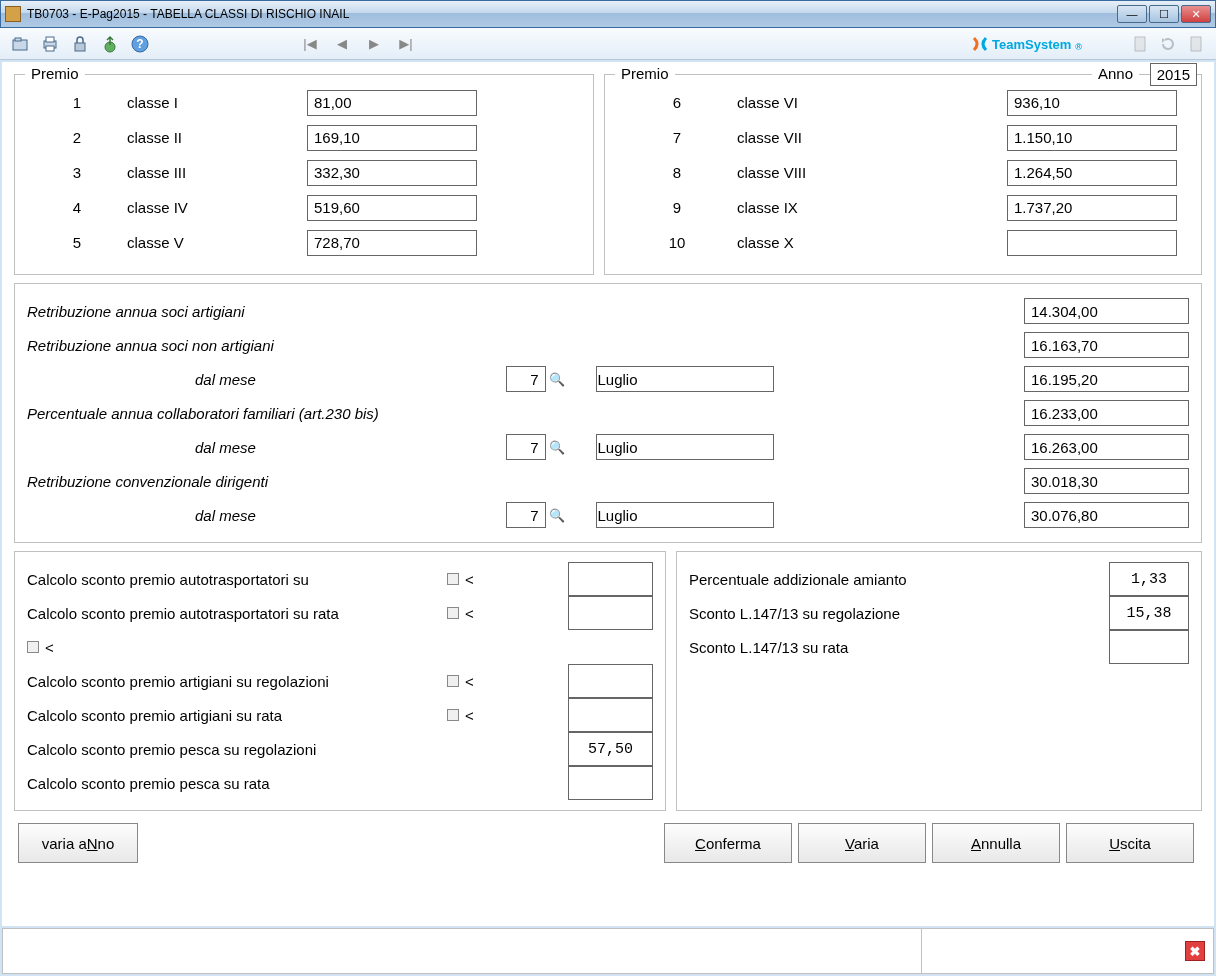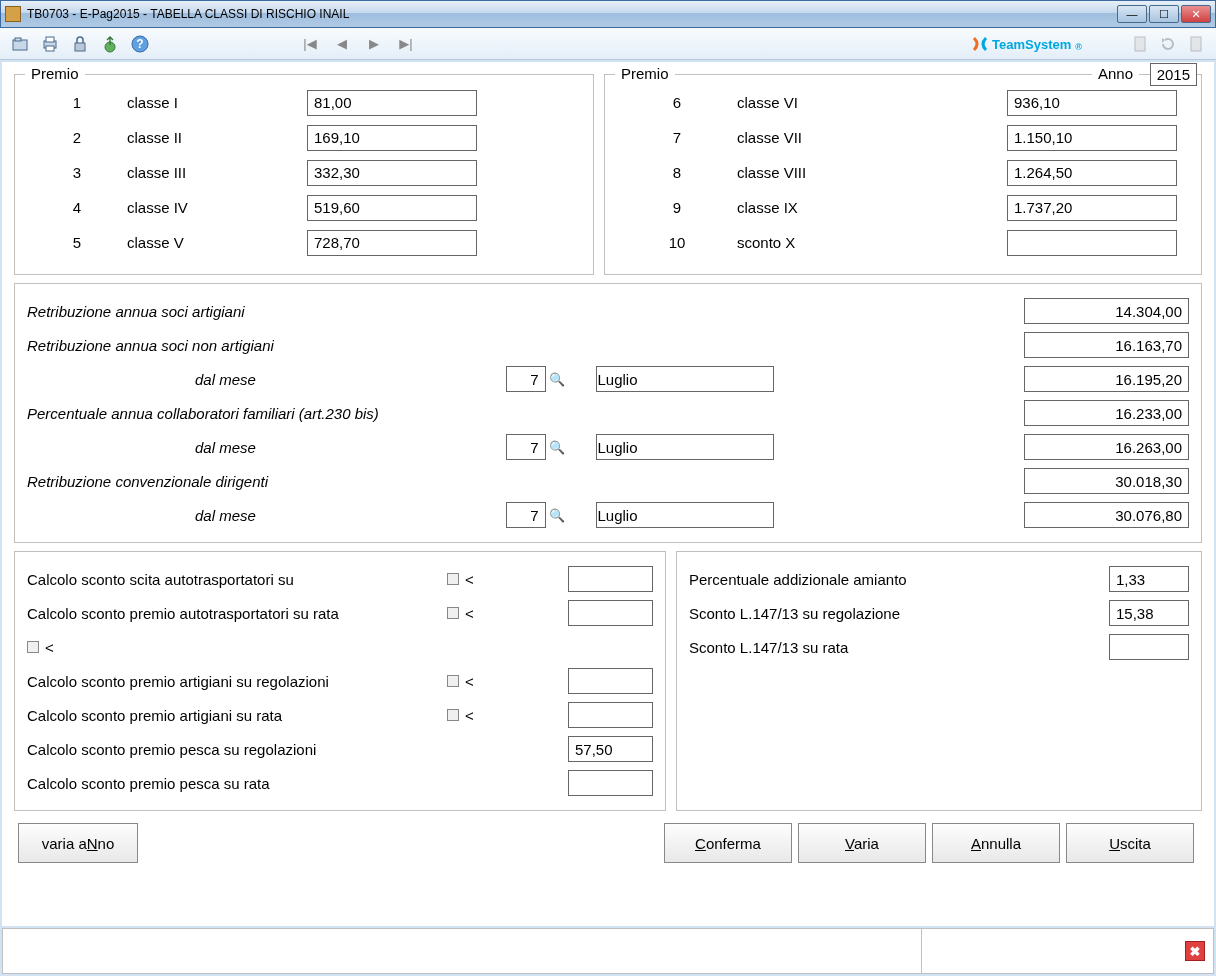--- a/index.html
+++ b/index.html
@@ -35,34 +35,34 @@
 .class-num { width: 100px; text-align: center; font-size: 15px; }
 .class-label { width: 180px; font-size: 15px; }
 .class-val { width: 170px; border: 1px solid #666; height: 26px; padding: 2px 6px; text-align: left; font-size: 15px; background: #fff; }
 .premio-right .class-num { width: 120px; }
 .premio-right .class-label { width: 270px; }
 
 .retrib-box { border: 1px solid #c0c0c0; padding: 10px 12px; }
 .retrib-row { display: flex; align-items: center; height: 34px; }
 .retrib-label { font-size: 15px; flex: 1; font-style: italic; }
 .retrib-label.indent { padding-left: 168px; }
-.retrib-val { width: 165px; border: 1px solid #666; height: 26px; padding: 2px 6px; text-align: right; font-size: 15px; background: #fff; }
+.retrib-val { width: 165px; border: 1px solid #666; height: 26px; padding: 2px 6px; text-align: left; font-size: 15px; background: #fff; }
 .month-num { width: 40px; border: 1px solid #666; height: 26px; text-align: right; padding: 2px 6px; font-size: 15px; margin-left: 60px; }
 .month-name { width: 178px; border: 1px solid #666; height: 26px; padding: 2px 1px; font-size: 15px; background: #fff; margin-left: 30px; }
 .lookup-icon { width: 16px; height: 16px; margin-left: 4px; color: #888; display: inline-flex; align-items: center; justify-content: center; }
 
 .bottom-row { display: flex; gap: 10px; }
 .sconti-left { width: 652px; border: 1px solid #c0c0c0; padding: 10px 12px; }
 .sconti-right { flex: 1; border: 1px solid #c0c0c0; padding: 10px 12px; }
 .sconto-row { display: flex; align-items: center; height: 34px; }
 .sconto-label { font-size: 15px; width: 420px; overflow: hidden; }
 .sconto-check { width: 60px; display: flex; align-items: center; gap: 6px; }
 .sconto-check .cb { width: 12px; height: 12px; border: 1px solid #888; background: #f0f0f0; }
 .sconto-check .lt { font-size: 15px; }
-.sconto-val { width: 85px; border: 1px solid #666; height: 26px; padding: 2px 6px; text-align: left; font-size: 15px; background: #fff; margin-left: auto; }
+.sconto-val { width: 85px; border: 1px solid #666; height: 34px; padding: 2px 6px; text-align: center; font-size: 15px; background: #fff; margin-left: auto; font-family: Liberation Mono, monospace; }
 .sconti-right .sconto-label { width: 360px; }
 .sconti-right .sconto-val { width: 80px; }
 
 .button-row { display: flex; align-items: center; gap: 6px; padding: 4px 8px 0 4px; }
 .button-row .spacer { flex: 1; }
 .btn { height: 40px; padding: 0 18px; border: 1px solid #888; background: linear-gradient(to bottom, #fdfdfd, #e8e8e8); font-size: 15px; cursor: pointer; min-width: 128px; }
 .btn.small { min-width: 120px; }
 .btn .ul { text-decoration: underline; }
 
 .statusbar { height: 46px; background: #fff; border: 1px solid #c0c0c0; margin: 0 2px 2px 2px; display: flex; align-items: center; justify-content: space-between; padding: 0 8px; }
@@ -203,21 +203,21 @@
     <div class="class-label">classe VIII</div>
     <input class="class-val" value="1.264,50" style="">
             </div>
             <div class="class-row">
               <div class="class-num">9</div>
     <div class="class-label">classe IX</div>
     <input class="class-val" value="1.737,20" style="">
             </div>
             <div class="class-row">
               <div class="class-num">10</div>
-    <div class="class-label">sconto X</div>
+    <div class="class-label">classe X</div>
     <input class="class-val" value="" style="">
             </div>
           </div>
       </div>
     </div>
 
     <div class="retrib-box">
       <div id="retrib-rows">
           <div class="retrib-row">
             <div class="retrib-label">Retribuzione annua soci artigiani</div>
@@ -259,21 +259,21 @@
       <div style="flex:1"></div>
       <input class="retrib-val" value="30.076,80" style="">
           </div>
         </div>
     </div>
 
     <div class="bottom-row">
       <div class="sconti-left">
         <div id="sconti-left-rows">
             <div class="sconto-row">
-              <div class="sconto-label">Calcolo sconto scita autotrasportatori su</div>
+              <div class="sconto-label">Calcolo sconto premio autotrasportatori su</div>
               <div class="sconto-check">
                 <div class="cb"></div>
                 <span class="lt">&lt;</span>
               </div>
               <input class="sconto-val" value="" style="">
             </div>
             <div class="sconto-row">
               <div class="sconto-label">Calcolo sconto premio autotrasportatori su rata</div>
               <div class="sconto-check">
                 <div class="cb"></div>

